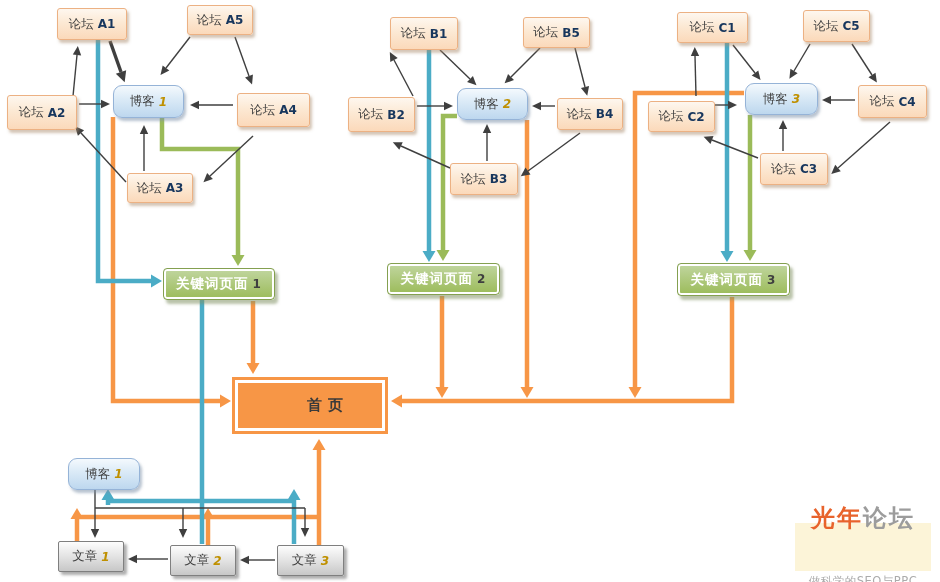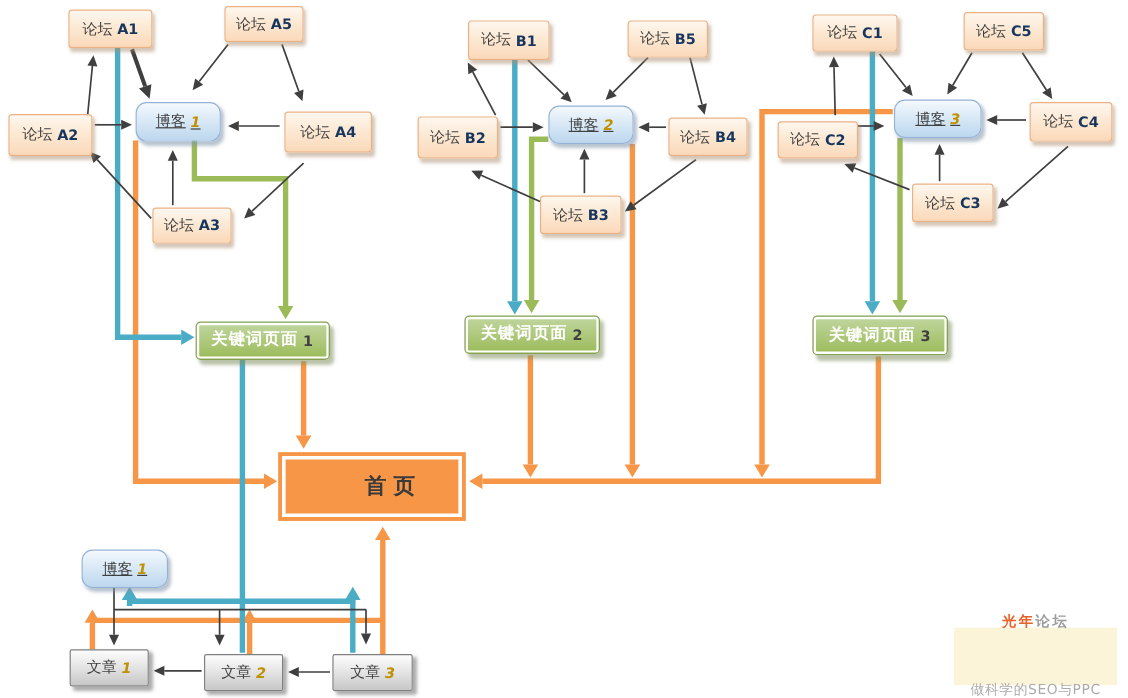--- a/index.html
+++ b/index.html
@@ -16,47 +16,46 @@
   .forum{
     background:linear-gradient(180deg,#fef7ef 0%,#fce9d4 45%,#fbd9ba 100%);
     border:1px solid #ecb183;border-radius:3px;
     box-shadow:2px 3px 3px rgba(170,140,110,.5);
   }
   .forum .sfx{color:#17365d;font-weight:bold;}
   .blog{
     background:linear-gradient(180deg,#f4f9fd 0%,#dcebf7 40%,#bdd7ee 100%);
     border:1px solid #95b3d7;border-radius:9px;
     box-shadow:2px 3px 3px rgba(125,145,170,.55);
-    text-decoration:underline;
   }
   .blog .sfx{color:#bf9000;font-weight:bold;font-style:italic;}
   .kp{
     background:linear-gradient(180deg,#c1d6a0 0%,#9bbb59 100%);
     border:1px solid #84a050;border-radius:4px;
     box-shadow:inset 0 0 0 2px #ffffff, 3px 4px 3px rgba(130,145,100,.55);
     color:#ffffff;font-weight:bold;font-size:13.5px;letter-spacing:1px;
   }
   .kp .sfx{color:#3f3f3f;}
   .home{
     background:#f79646;border:3px solid #f79646;
     box-shadow:inset 0 0 0 3px #ffffff;
-    color:#3a3a3a;font-weight:bold;font-size:18px;letter-spacing:6px;padding-left:36px;
+    color:#3a3a3a;font-weight:bold;font-size:15px;letter-spacing:6px;padding-left:36px;
   }
   .art{
     background:linear-gradient(180deg,#fdfdfd 0%,#e3e3e3 50%,#c7c7c7 100%);
     border:1px solid #7f7f7f;border-radius:2px;
     box-shadow:3px 3px 3px rgba(105,105,105,.55);
     justify-content:center;
   }
   .art .sfx{color:#bf9000;font-weight:bold;font-style:italic;}
   #watermark{
     position:absolute;left:795px;top:523px;width:136px;height:48px;
     background:#fcf4d8;display:flex;flex-direction:column;align-items:center;justify-content:center;
   }
-  #watermark .wm1{font-size:12px;font-weight:bold;letter-spacing:2px;line-height:1.1;}
+  #watermark .wm1{font-size:24px;font-weight:bold;letter-spacing:2px;line-height:1.1;}
   #watermark .wm1 .accent{color:#e8632c;}
   #watermark .wm1 .rest{color:#9c9c9c;}
   #watermark .wm2{font-size:11.5px;color:#ababab;letter-spacing:.5px;margin-top:42px;}
 </style>
 </head>
 <body>
 
 <div id="canvas">
   <svg id="edges" width="940" height="582" viewBox="0 0 940 582">
       <polyline points="162,117 162,149 238,149 238,255" fill="none" stroke="#9bbb59" stroke-width="4.5"></polyline>

